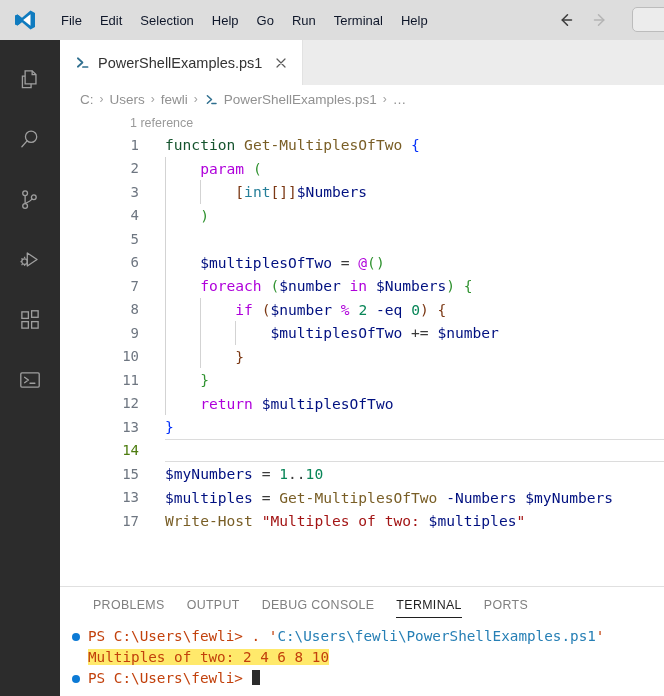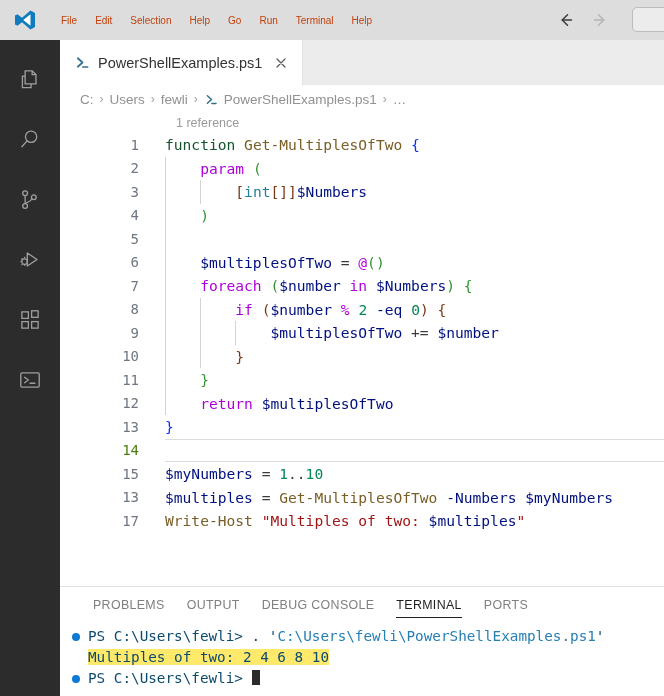--- a/index.html
+++ b/index.html
@@ -17,21 +17,21 @@
   .titlebar {
     height: 40px; flex: 0 0 40px;
     background: #dddddd;
     display: flex; align-items: center;
     padding-left: 8px;
     position: relative;
   }
   .vscode-logo { width: 34px; height: 30px; display: flex; align-items: center; justify-content: center; flex: 0 0 34px; }
   .menu { display: flex; align-items: center; margin-left: 10px; }
   .menu-item {
-    font-size: 10px; color: #c2410c; padding: 3px 9px;
+    font-size: 13px; color: #0f172a; padding: 3px 9px;
     white-space: nowrap; cursor: default; border-radius: 3px;
     font-family: "Liberation Sans", sans-serif;
   }
   .nav-arrows { position: absolute; left: 556px; top: 0; height: 40px; display: flex; align-items: center; gap: 14px; }
   .nav-arrow { width: 20px; height: 20px; display: flex; align-items: center; justify-content: center; }
   .cmd-center {
     position: absolute; left: 632px; top: 7px;
     width: 120px; height: 25px;
     background: #ececec; border: 1px solid #bcbcbc; border-radius: 5px;
   }
@@ -73,21 +73,21 @@
     font-size: 13.5px; color: #919191; gap: 0px; white-space: nowrap;
   }
   .crumb { padding: 0 2px; cursor: pointer; }
   .crumb-sep { padding: 0 4px; color: #a3a3a3; font-size: 12px; }
   .crumb-ps { display: inline-flex; align-items: center; gap: 5px; }
 
   
   .editor { flex: 1 1 auto; position: relative; overflow: hidden; background: #ffffff; }
   .codelens {
     height: 20px; font-size: 12.5px; color: #9a9a9a;
-    padding-left: 116px; display: flex; align-items: center;
+    padding-left: 70px; display: flex; align-items: center;
     font-family: "Liberation Sans", sans-serif;
   }
   .code-lines { font-family: "DejaVu Sans Mono", monospace; font-size: 14.6px; }
   .cline { height: 23.5px; display: flex; align-items: center; position: relative; }
   .lnum {
     width: 105px; flex: 0 0 105px; text-align: right; padding-right: 26px;
     color: #6e7681; font-size: 14px; font-family: "DejaVu Sans Mono", monospace;
     user-select: none;
   }
   .lnum.active { color: #4d7c0f; }
@@ -129,21 +129,21 @@
     height: 1.5px; background: #1f1f1f;
   }
   .terminal {
     flex: 1 1 auto; padding: 4px 0 0 12px;
     font-family: "DejaVu Sans Mono", monospace; font-size: 14.3px;
     line-height: 21px; color: #1f1f1f; overflow: hidden; white-space: nowrap;
   }
   .tline { position: relative; padding-left: 16px; height: 21px; }
   .tdot { position: absolute; left: 0px; top: 7px; width: 8px; height: 8px; border-radius: 50%; background: #0c7ad5; }
   .t-path { color: #267fb5; }
-  .t-white { color: #0c4a6e; }
+  .t-white { color: #c2410c; }
   .hl { background: #ffe96b; }
   .tcursor { display: inline-block; width: 8px; height: 15px; background: #2b2b2b; vertical-align: -2px; }
 </style>
 </head>
 <body>
 
 <div class="app">
 
   <div class="titlebar">
     <div class="vscode-logo">

